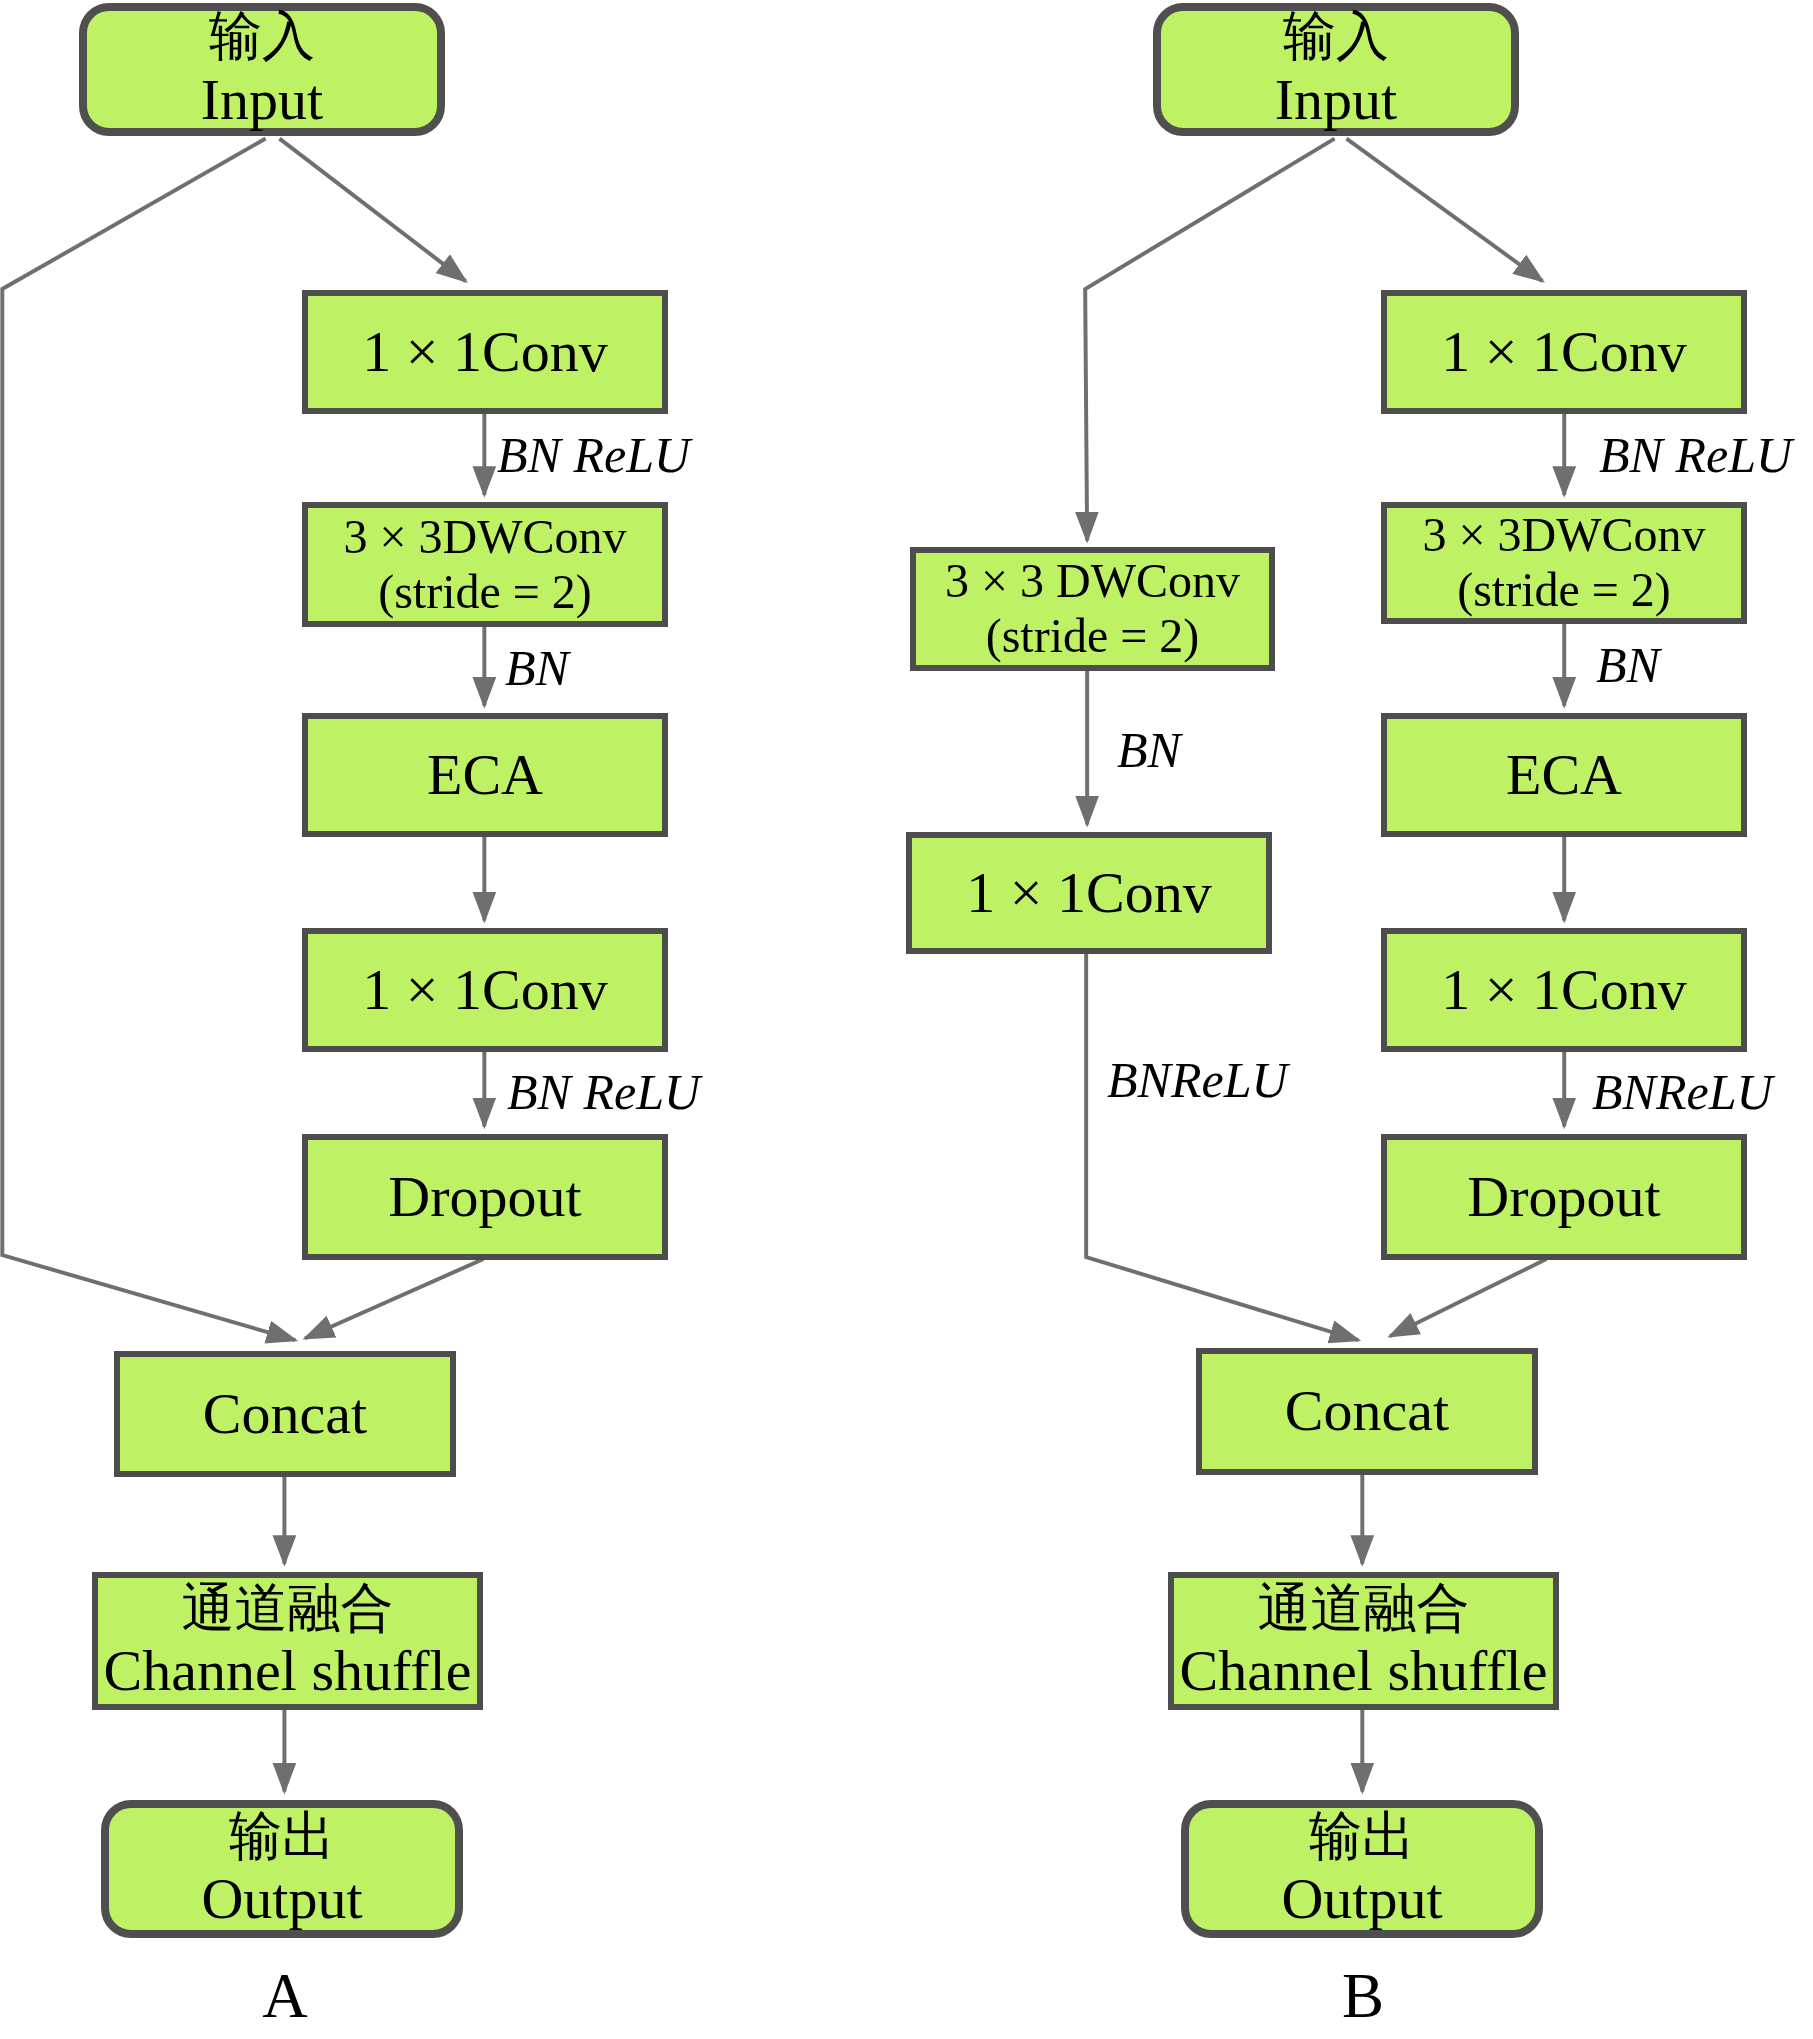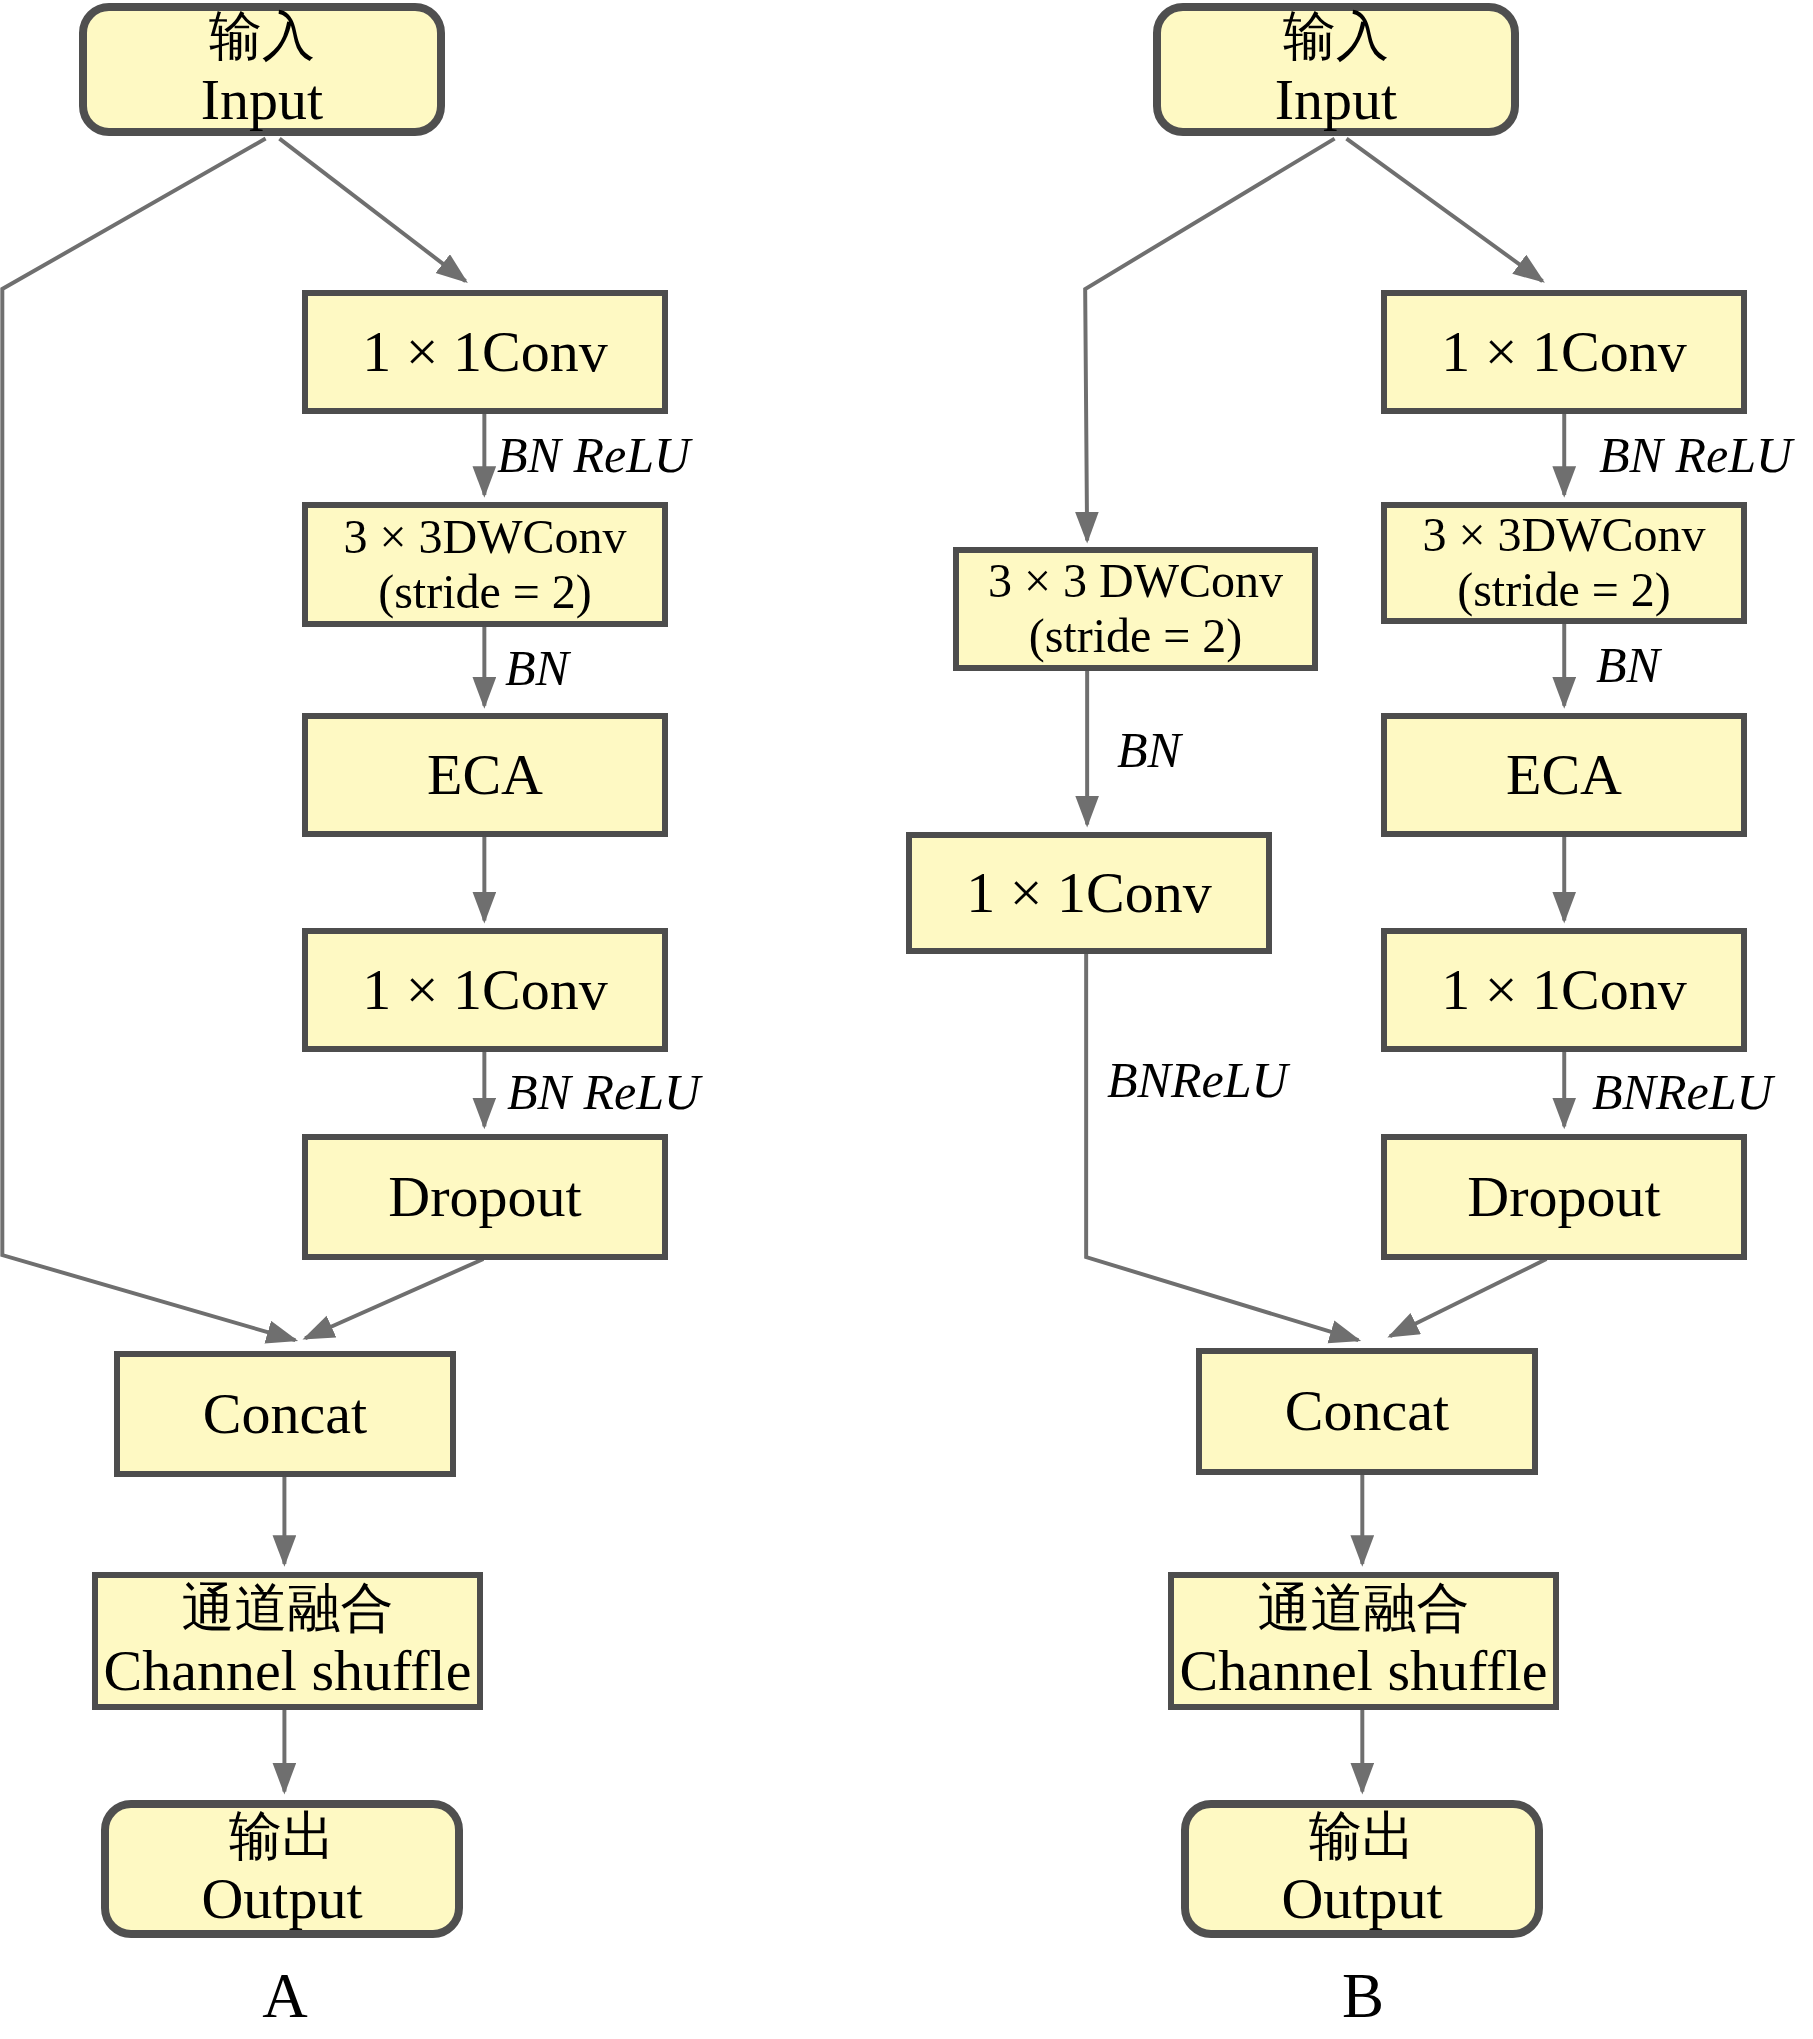--- a/index.html
+++ b/index.html
@@ -11,21 +11,21 @@
     font-family: "Liberation Serif", "DejaVu Serif", serif;
     color: #000;
     overflow: hidden;
   }
   .wires { position: absolute; left: 0; top: 0; z-index: 1; }
   .wire { stroke: #6f6f6f; stroke-width: 4; fill: none; }
   .node {
     position: absolute;
     z-index: 2;
     box-sizing: border-box;
-    background: #fef9c3;
+    background: #bef264;
     border: 6px solid #4d4d4d;
     display: flex;
     flex-direction: column;
     align-items: center;
     justify-content: center;
     text-align: center;
     line-height: 1.14;
   }
   .node .ln { display: block; font-size: 58px; white-space: nowrap; }
   .node .ln.zh { font-size: 53px; }
@@ -130,21 +130,21 @@
     <span class="ln">Output</span>
   </div>
 
   <div class="caption" style="left:114px; top:1960px; width:342px;">A</div>
 
   <div class="node rounded" style="left:1153px; top:3px; width:366px; height:133px;">
     <span class="ln zh">输入</span>
     <span class="ln">Input</span>
   </div>
 
-  <div class="node" style="left:953px; top:547px; width:365px; height:124px;">
+  <div class="node" style="left:910px; top:547px; width:365px; height:124px;">
     <span class="ln sub">3 × 3 DWConv</span>
     <span class="ln sub">(stride = 2)</span>
   </div>
 
   <div class="flabel" style="left:1117px; top:721px;">BN</div>
 
   <div class="node" style="left:906px; top:832px; width:366px; height:122px;">
     <span class="ln">1 × 1Conv</span>
   </div>
 

